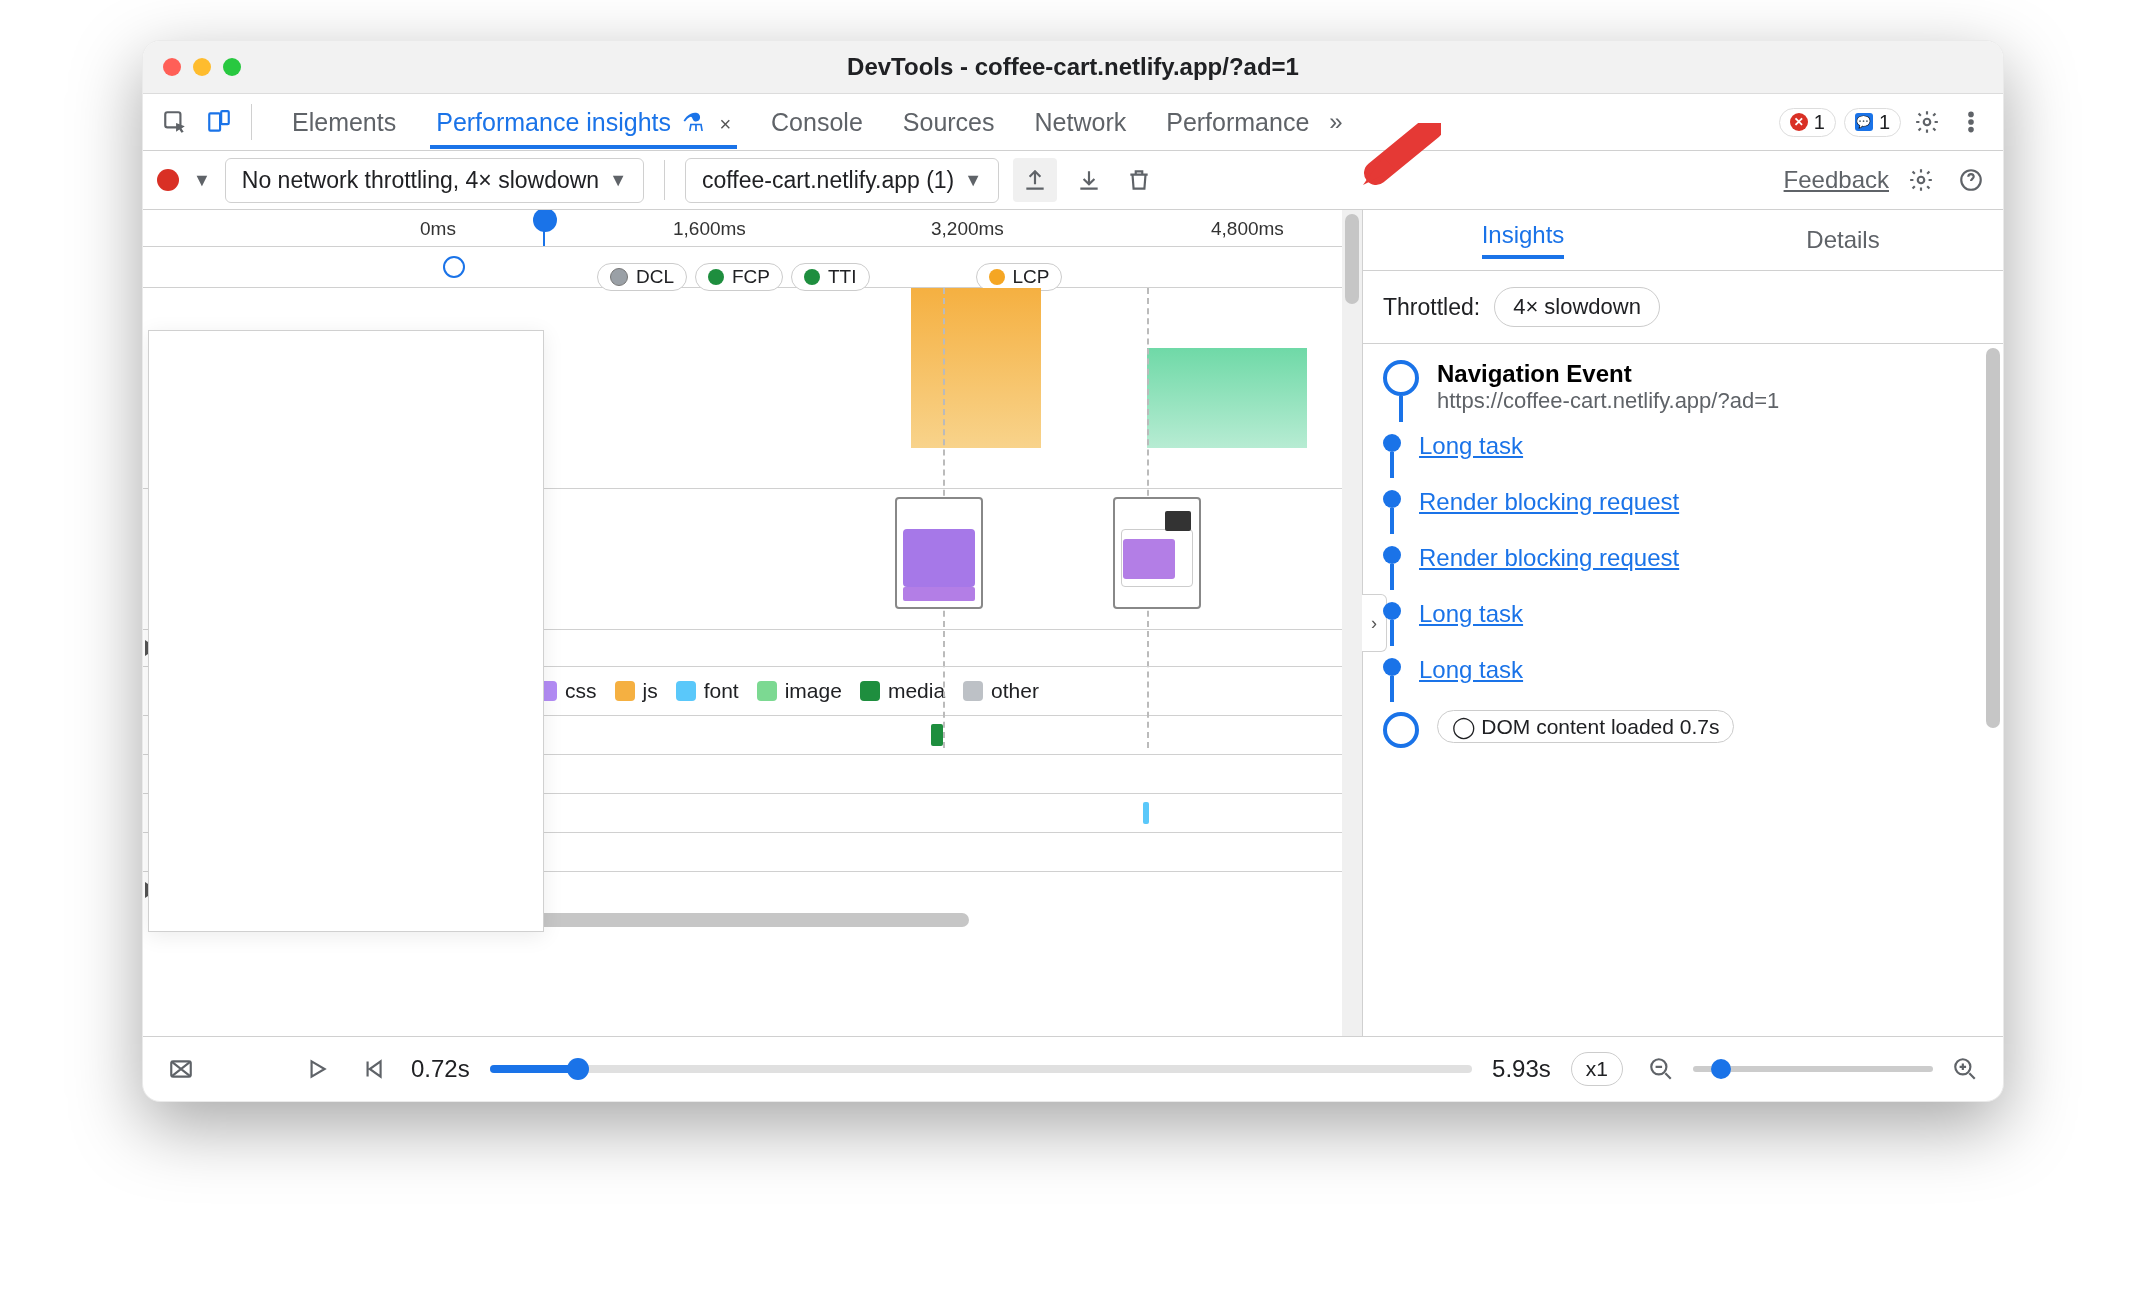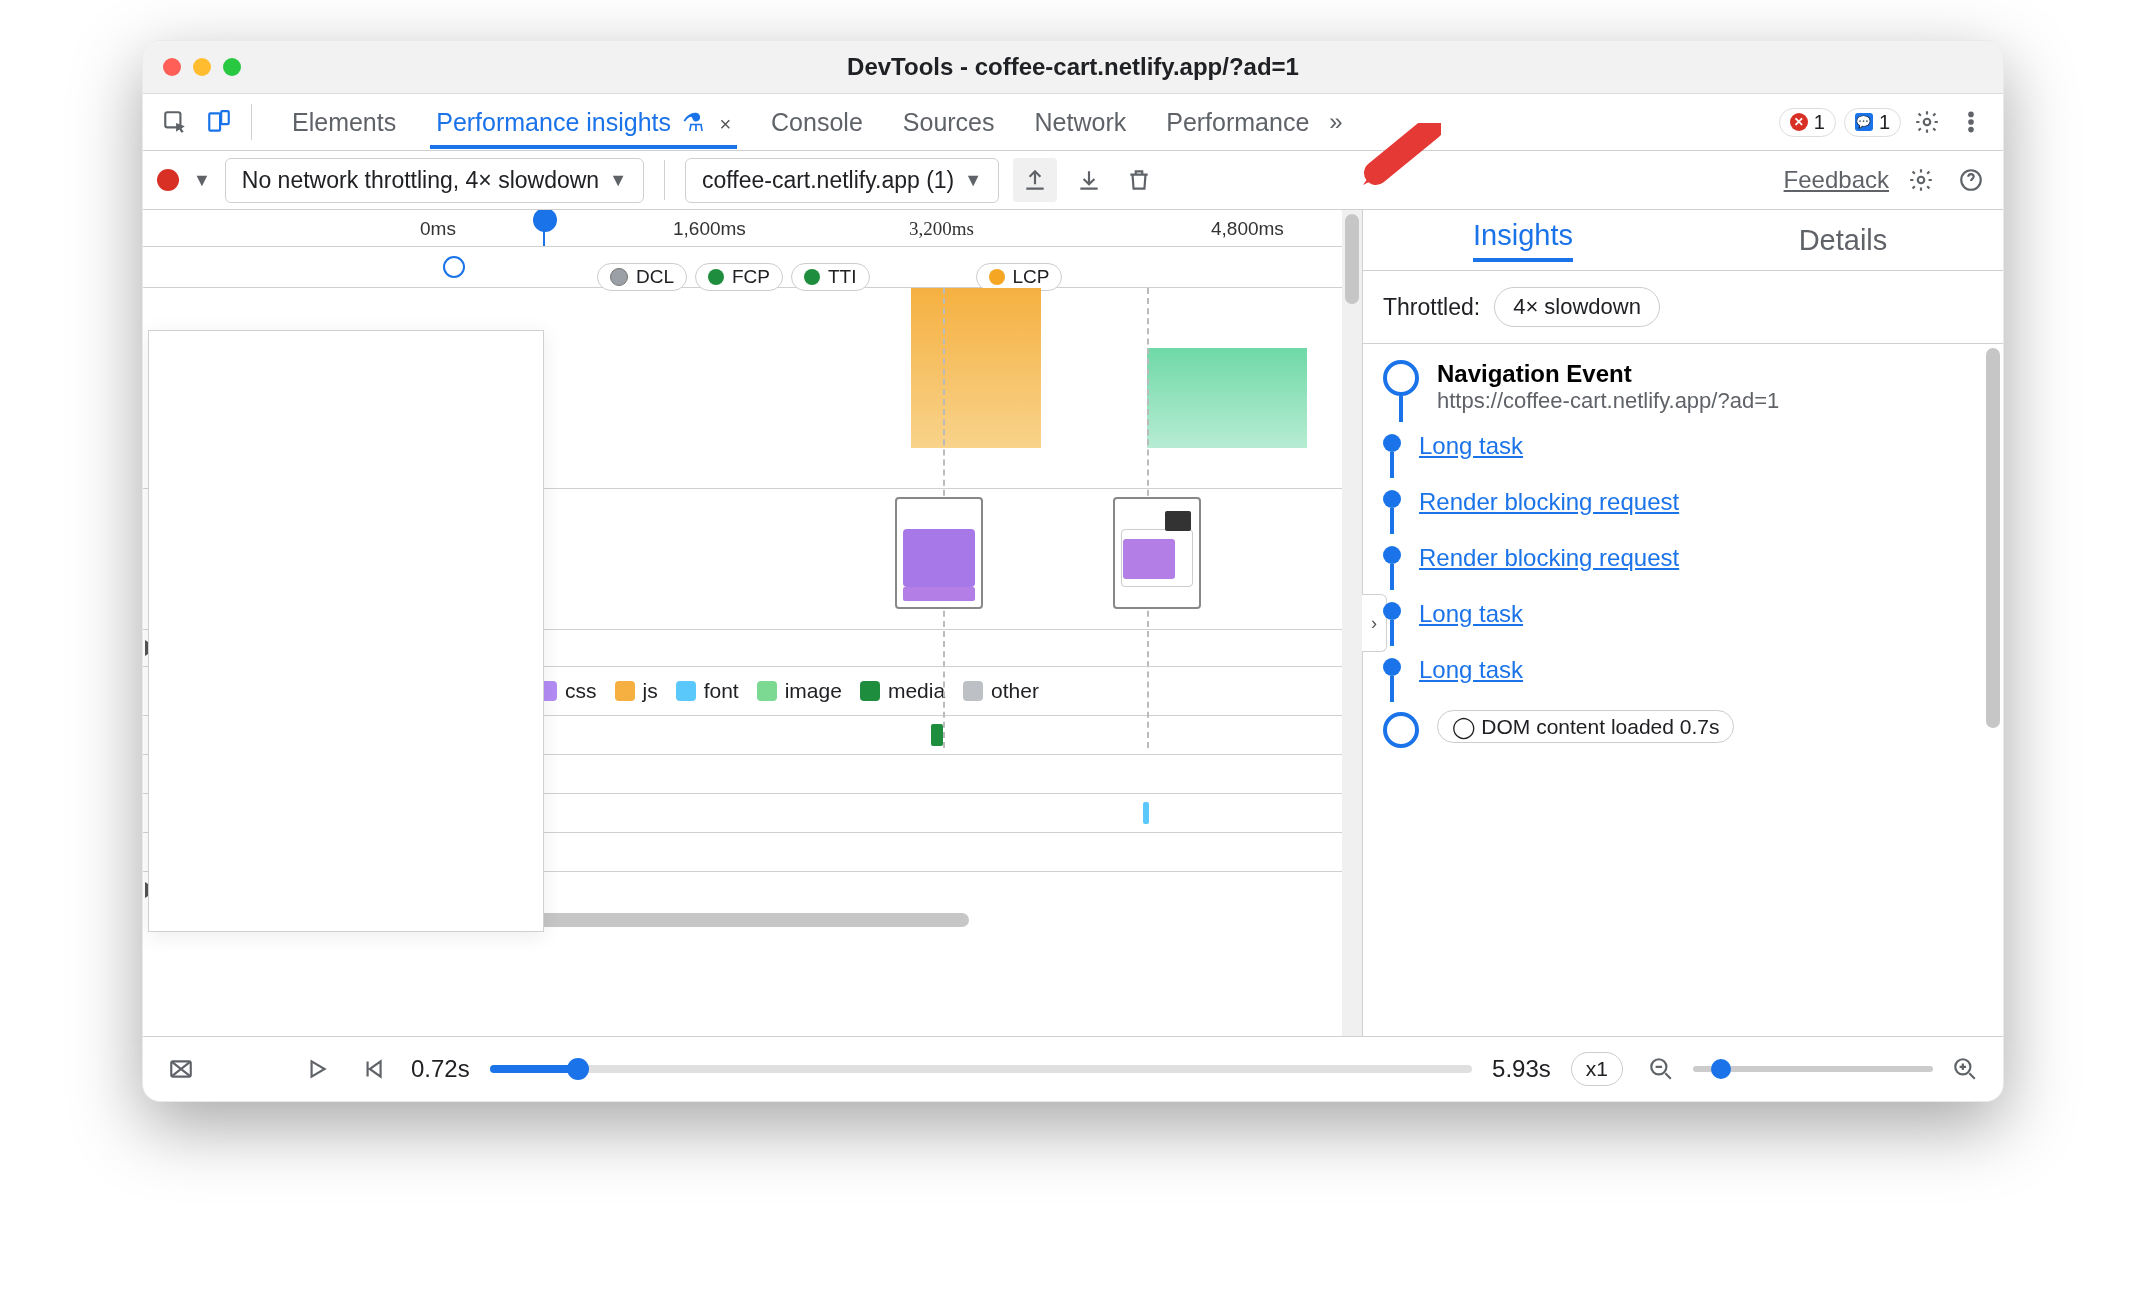--- a/index.html
+++ b/index.html
@@ -78,21 +78,21 @@
   .legend .sw{width:20px;height:20px;border-radius:4px;}
   .tracks{display:flex;flex-direction:column;}
   .track{height:38px;border-bottom:1px solid var(--border);position:relative;}
   .track .mark{position:absolute;top:8px;width:12px;height:22px;border-radius:2px;}
   .bottomscroll{height:24px;background:#fff;display:flex;align-items:center;}
   .bottomscroll .hthumb{margin-left:6px;height:14px;width:820px;background:#c6c6c6;border-radius:8px;}
   
   .overlay-square{position:absolute;left:5px;top:120px;width:394px;height:600px;background:#fff;border:1px solid var(--border);box-shadow:0 4px 20px rgba(0,0,0,.08);}
   
   .right-tabs{height:60px;display:flex;border-bottom:1px solid var(--border);}
-  .right-tabs .rtab{flex:1;display:flex;align-items:center;justify-content:center;font-size:29px;color:var(--muted);}
+  .right-tabs .rtab{flex:1;display:flex;align-items:center;justify-content:center;font-size:24px;color:var(--muted);}
   .right-tabs .rtab.active{color:var(--blue);}
   .right-tabs .rtab.active span{border-bottom:4px solid var(--blue);padding-bottom:6px;}
   .throttle{padding:16px 20px;display:flex;align-items:center;gap:14px;font-size:23px;border-bottom:1px solid var(--border);}
   .pill{border:1px solid #ccc;border-radius:22px;padding:6px 18px;font-size:22px;}
   .timeline{padding:16px 8px 0 20px;overflow:hidden;position:relative;flex:1;}
   .step{display:flex;gap:18px;margin-bottom:10px;}
   .rail{display:flex;flex-direction:column;align-items:center;}
   .circle{width:28px;height:28px;border-radius:50%;border:4px solid var(--blue);background:#fff;}
   .circle.fill{background:var(--blue);width:18px;height:18px;border:none;margin-top:2px;}
   .vline{flex:1;width:4px;background:var(--blue);min-height:26px;}
@@ -226,21 +226,21 @@
         <path d="M2 62 L34 46 L22 34 Z" fill="#e53935" stroke="none"></path>
       </svg>
     </div>
 
     <div class="main">
 
       <div class="left">
         <div class="ruler">
           <span style="left:277px;">0ms</span>
           <span style="left:530px;">1,600ms</span>
-          <span style="left:766px;font-family:Liberation Serif, serif;">3,200ms</span>
+          <span style="left:788px;">3,200ms</span>
           <span style="left:1068px;">4,800ms</span>
           <div class="playhead" style="left:400px;">
               <div class="knob"></div>
             </div>
         </div>
         <div class="chipsrow">
           <span style="border:2px solid var(--blue);width:18px;height:18px;border-radius:50%;display:inline-block;margin-right:-4px;"></span>
           <span style="width:120px;"></span>
           <span class="chip">
               <span class="sw" style="background:#9aa0a6;border:1px solid #777;"></span>

